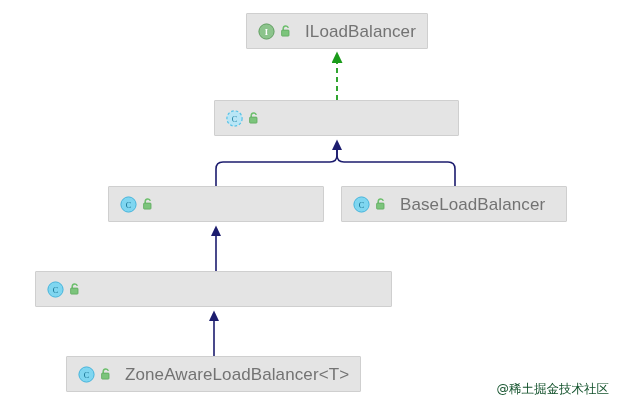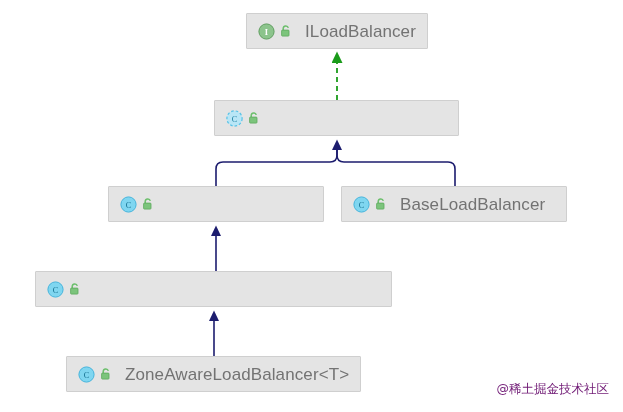--- a/index.html
+++ b/index.html
@@ -61,21 +61,21 @@
     color: #737373;
     white-space: nowrap;
     letter-spacing: 0.1px;
     line-height: 1;
   }
   #watermark {
     position: absolute;
     right: 14px;
     bottom: 14px;
     font-size: 12.5px;
-    color: #701a75;
+    color: #14532d;
     font-family: "DejaVu Sans", sans-serif;
     white-space: nowrap;
     z-index: 3;
   }
 </style>
 </head>
 <body>
 
 <div id="diagram-root">
 

